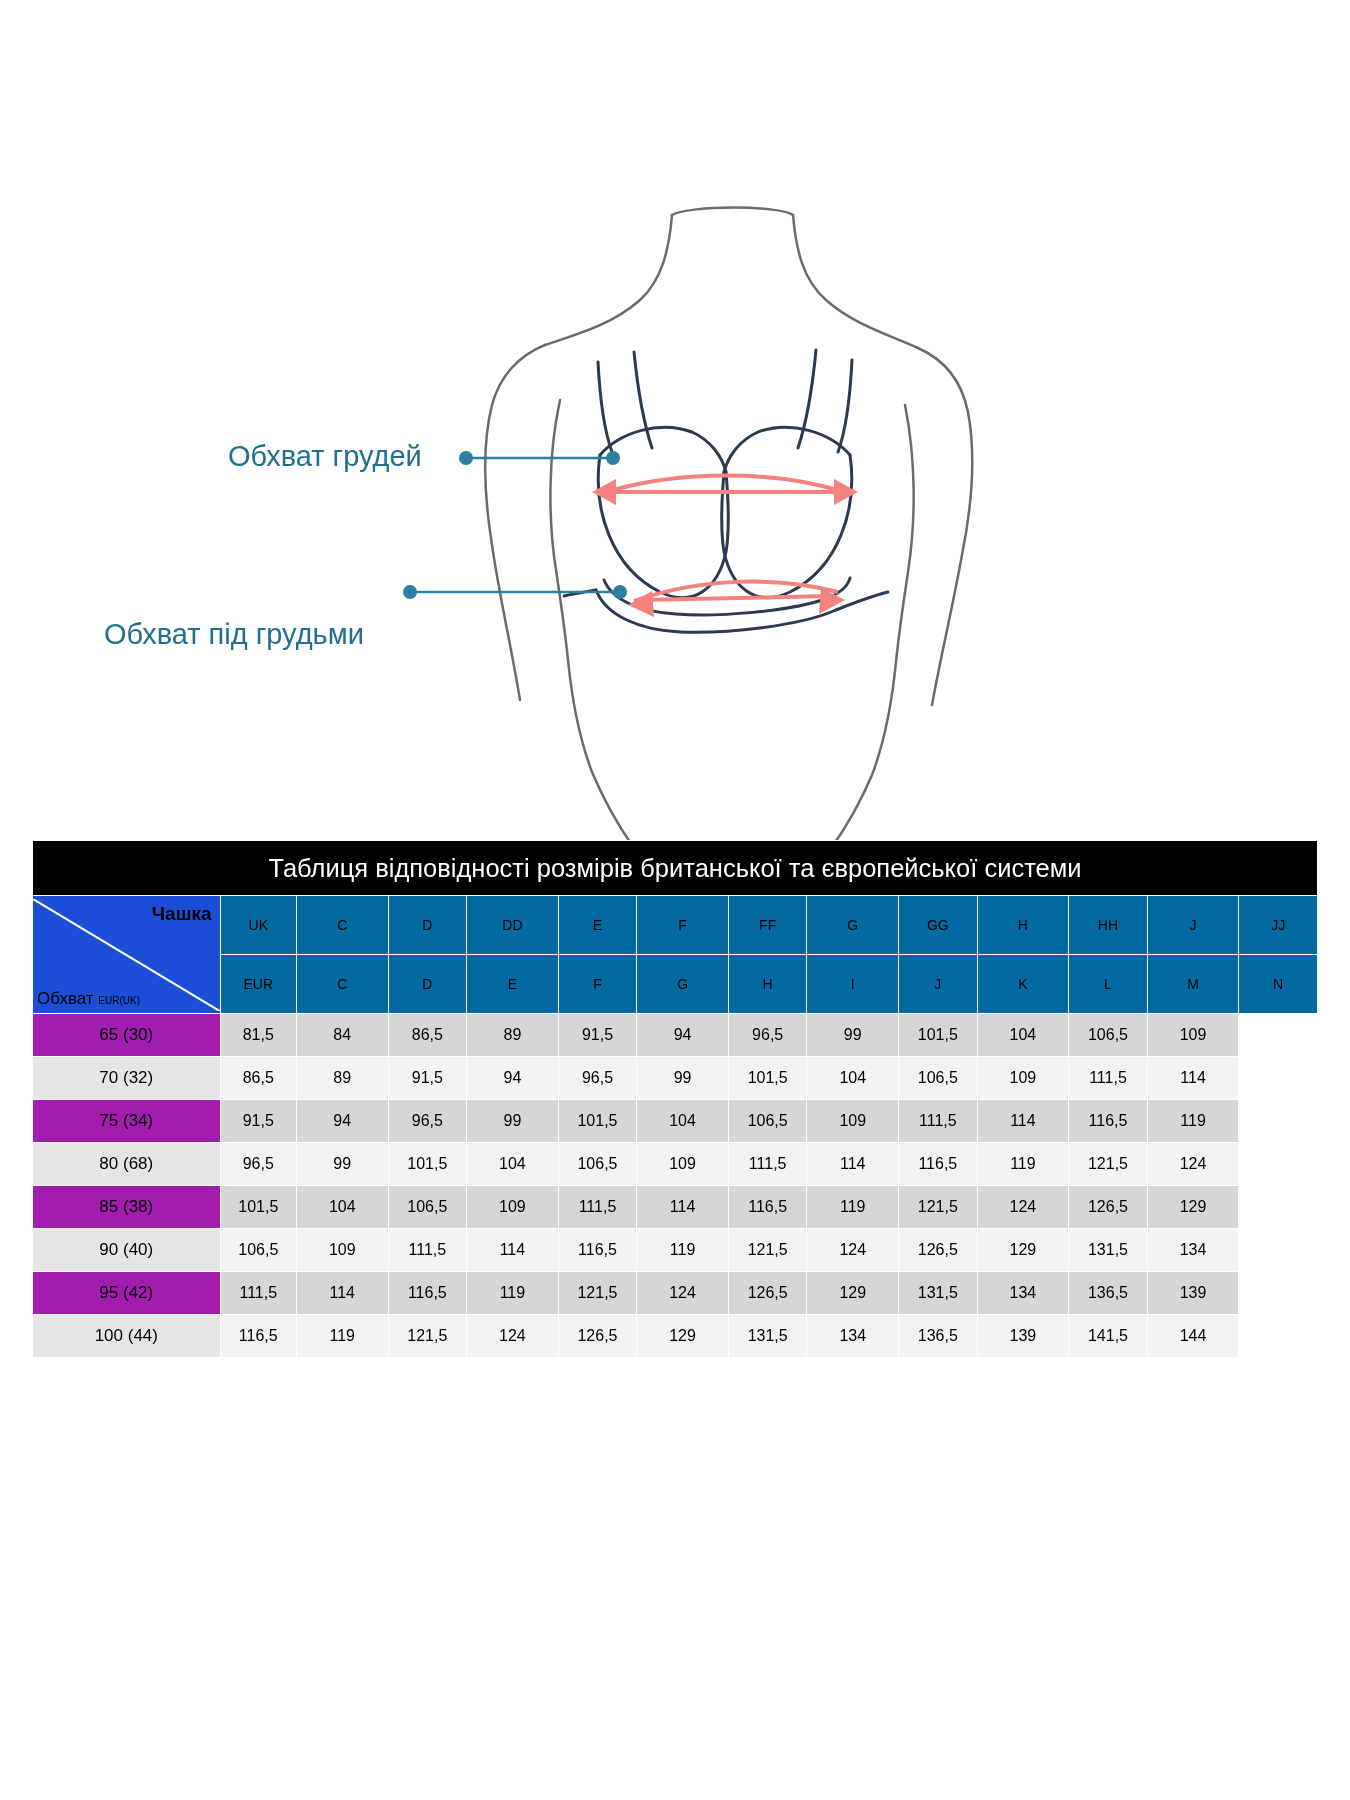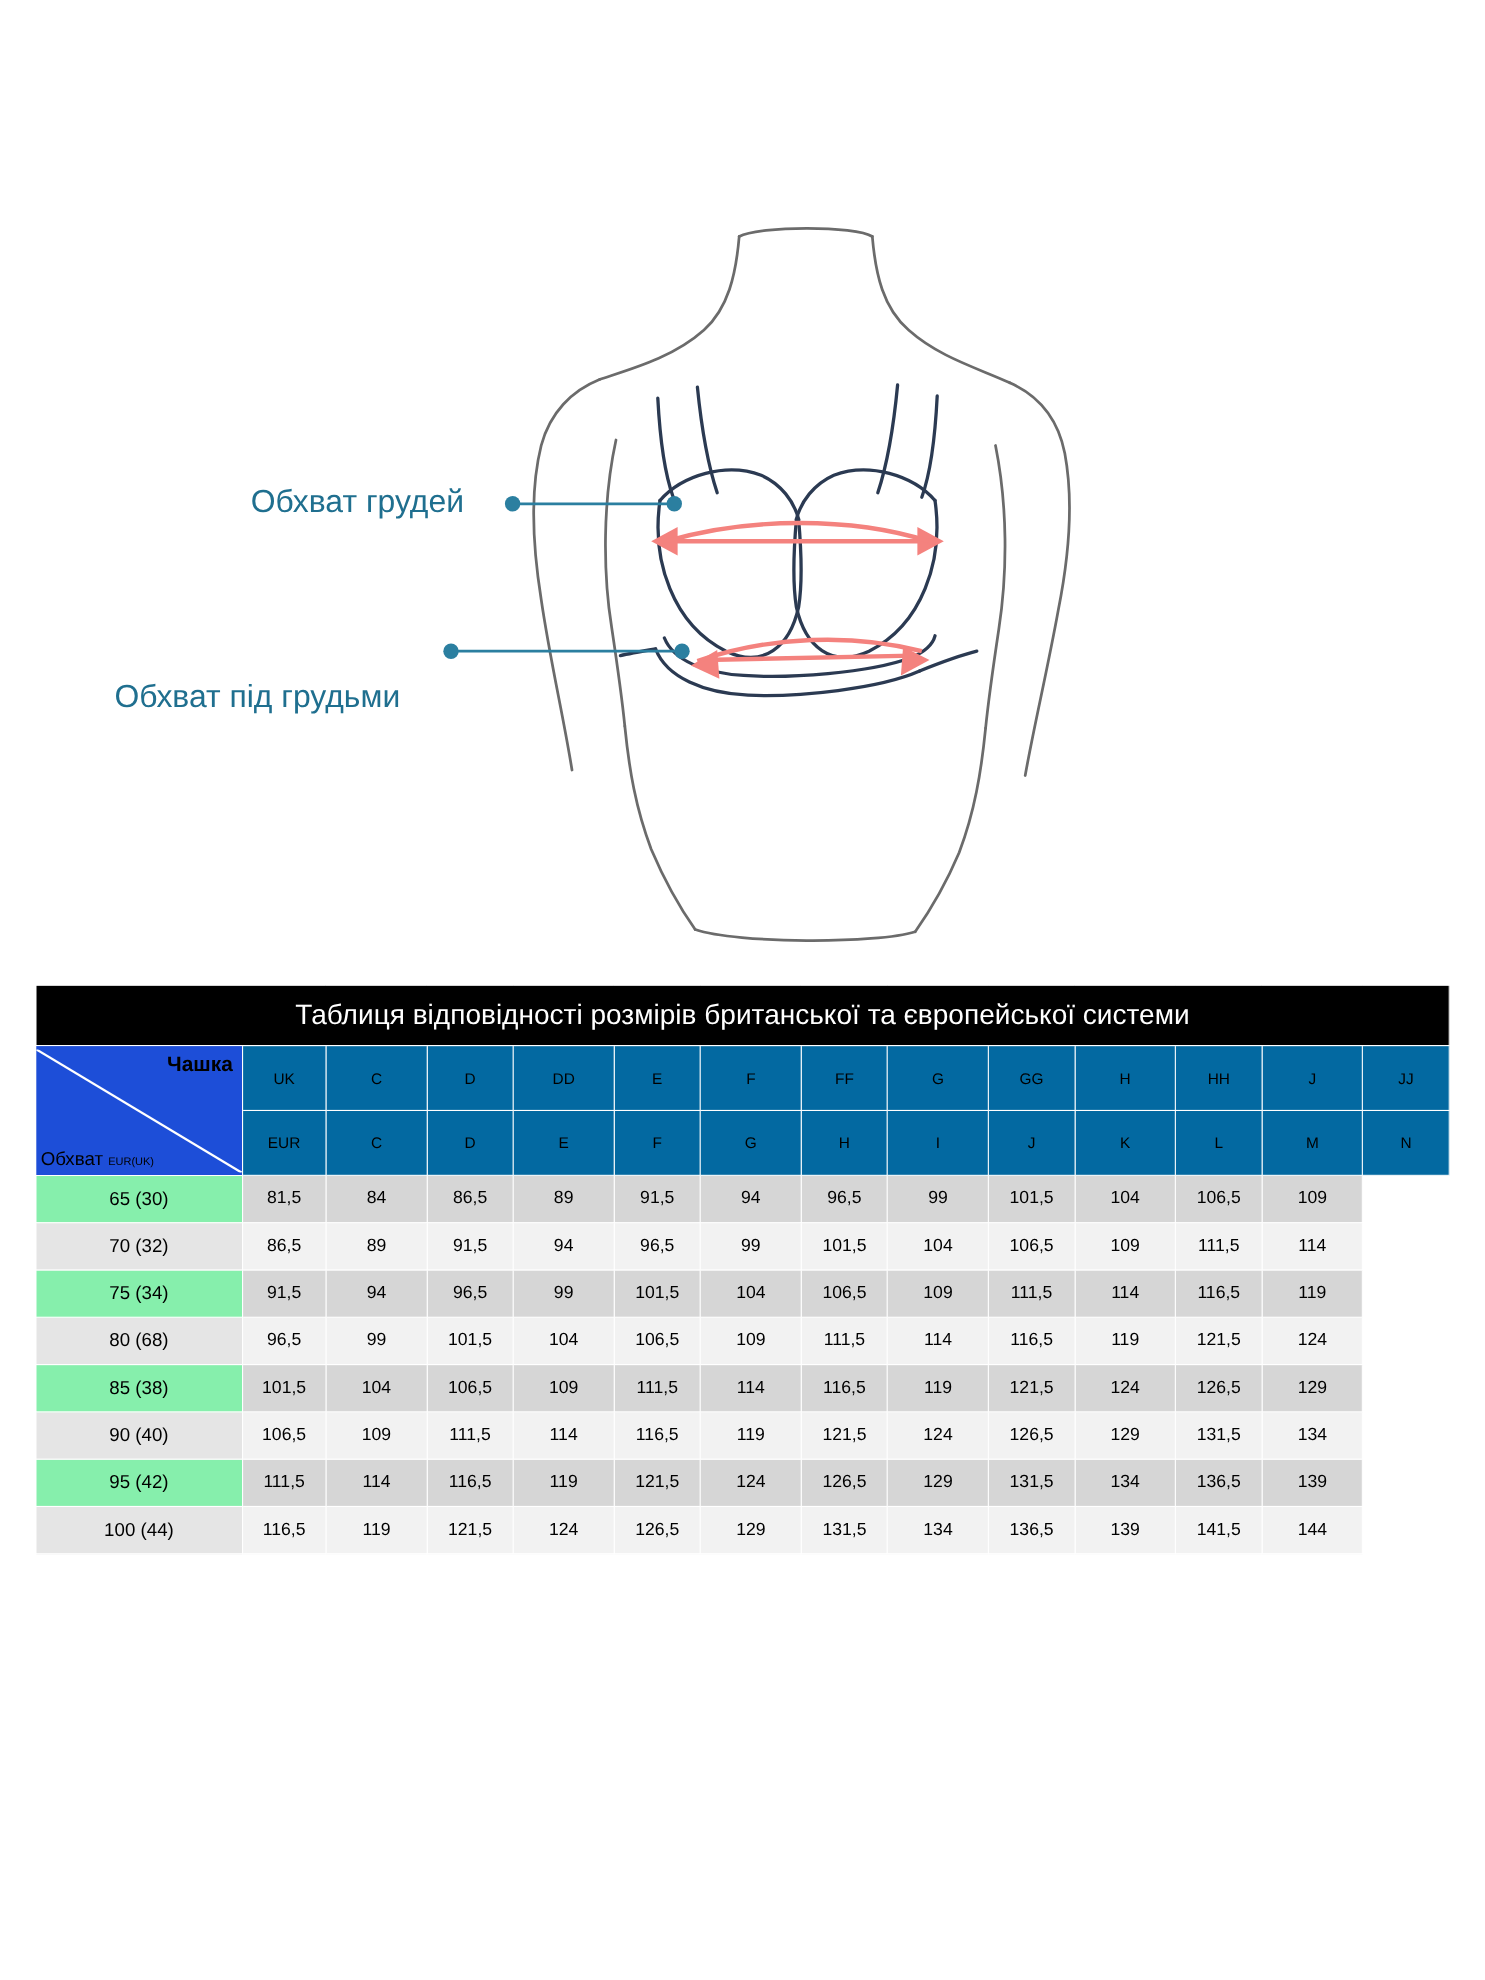--- a/index.html
+++ b/index.html
@@ -36,21 +36,21 @@
     white-space: nowrap;
     text-align: center;
   }
   #label-bust { left: 228px; top: 440px; }
   #label-underbust { left: 104px; top: 570px; margin-top: 48px; }
 
   
   #size-table-wrap {
     position: absolute;
     left: 32px;
-    top: 895px;
+    top: 840px;
     width: 1286px;
   }
   table.size-table {
     border-collapse: collapse;
     width: 1286px;
     table-layout: fixed;
     font-family: "Liberation Sans", sans-serif;
   }
   table.size-table td, table.size-table th {
     border: 1px solid #ffffff;
@@ -109,21 +109,21 @@
 
   .hdr-cell {
     background: #0369a1;
     color: #000000;
     font-size: 14px;
     font-weight: bold;
     height: 56px;
   }
 
   .row-label {
-    background: #86efac;
+    background: #a21caf;
     color: #000;
     font-size: 17px;
     height: 40px;
   }
   .row-label.alt {
     background: #e5e5e5;
     margin-top: 18px;
   }
   .data-cell {
     font-size: 16px;

